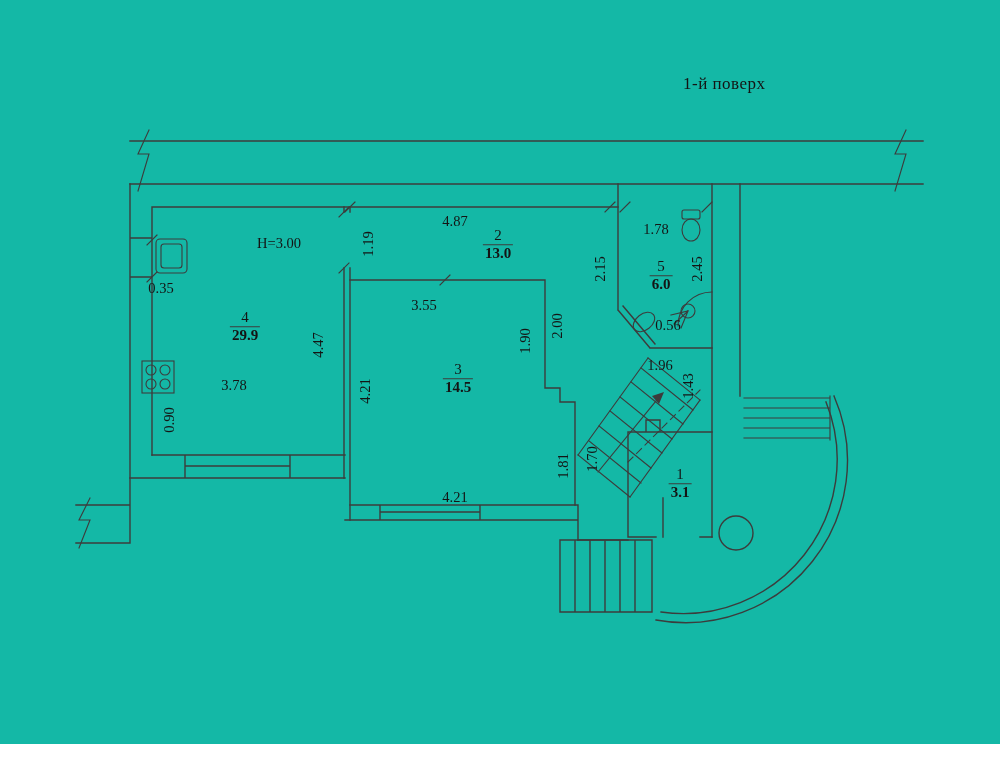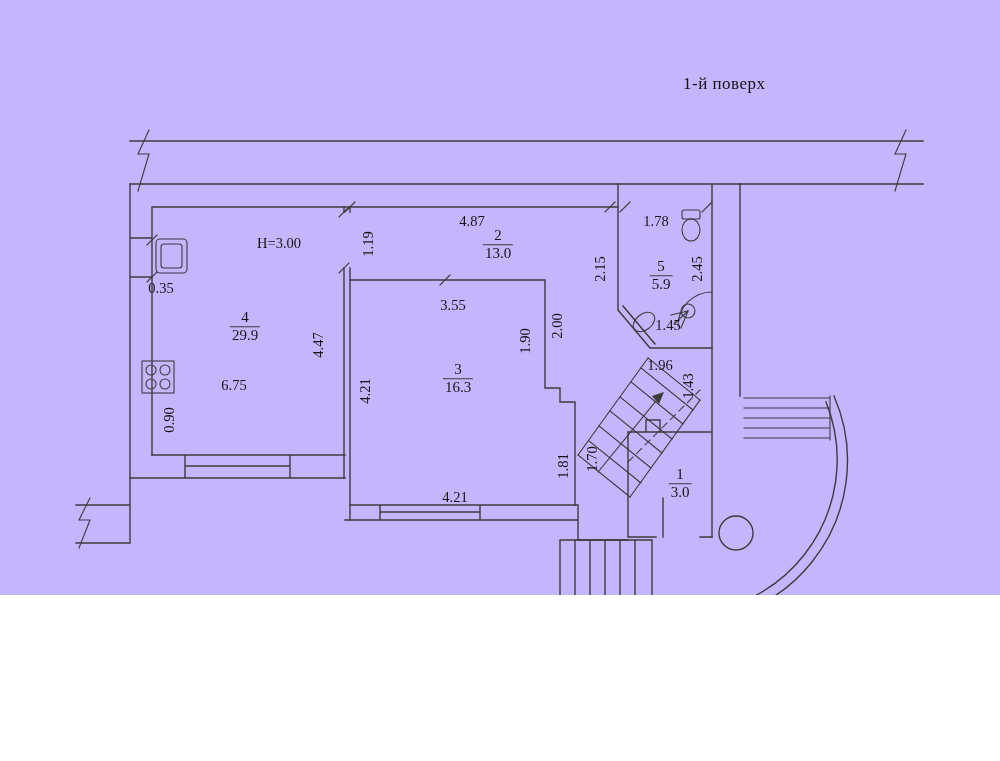--- a/index.html
+++ b/index.html
@@ -1,17 +1,17 @@
 <!DOCTYPE html>
 <html style="--line: #3c3c3c; --text: #141414;"><head>
 <meta charset="utf-8">
 <style>
   html,body{margin:0;padding:0;background:#fff;}
   .page{
-    position:relative;width:1000px;height:595px;background:#c4b5fd;
+    position:relative;width:1000px;height:744px;background:#14b8a6;
     font-family:"Liberation Serif", serif;color:var(--text,#141414);
     overflow:hidden;
   }
   .plan{position:absolute;left:0;top:0;}
   .plan path,.plan rect,.plan circle,.plan ellipse{
     stroke:var(--line,#3c3c3c);fill:none;stroke-width:1.4;
     stroke-linecap:square;
   }
   .plan .thin{stroke-width:1.1;}
   .plan .dash{stroke-dasharray:7 5;stroke-width:1.1;}
@@ -22,21 +22,21 @@
   .dim{
     position:absolute;transform:translate(-50%,-50%);
     font-size:14.5px;white-space:nowrap;line-height:1;
   }
   .dim.v{transform:translate(-50%,-50%) rotate(-90deg);}
   .room-label{
     position:absolute;transform:translate(-50%,-50%);
     text-align:center;font-size:15px;line-height:1.15;
   }
   .room-label .num{display:block;border-bottom:1.3px solid var(--line,#3c3c3c);padding:0 3px;}
-  .room-label .area{display:block;padding:0 2px;}
+  .room-label .area{display:block;padding:0 2px;font-weight:bold;}
 </style>
 </head>
 <body style="background: rgb(255, 255, 255);">
 
 <div class="page">
 
   <div class="title">1-й поверх</div>
 
   <svg class="plan" width="1000" height="761" viewBox="0 0 1000 761" xmlns="http://www.w3.org/2000/svg">
 
@@ -132,45 +132,45 @@
   <div class="room-label" style="left:245px;top:327px">
     <span class="num">4</span>
     <span class="area">29.9</span>
   </div>
   <div class="room-label" style="left:498px;top:245px">
     <span class="num">2</span>
     <span class="area">13.0</span>
   </div>
   <div class="room-label" style="left:458px;top:379px">
     <span class="num">3</span>
-    <span class="area">16.3</span>
+    <span class="area">14.5</span>
   </div>
   <div class="room-label" style="left:661px;top:276px">
     <span class="num">5</span>
-    <span class="area">5.9</span>
+    <span class="area">6.0</span>
   </div>
   <div class="room-label" style="left:680px;top:484px">
     <span class="num">1</span>
-    <span class="area">3.0</span>
+    <span class="area">3.1</span>
   </div>
 
   <div class="dim" style="left:279px;top:243px">H=3.00</div>
   <div class="dim" style="left:161px;top:288px">0.35</div>
-  <div class="dim" style="left:234px;top:385px">6.75</div>
+  <div class="dim" style="left:234px;top:385px">3.78</div>
   <div class="dim v" style="left:169px;top:420px">0.90</div>
   <div class="dim v" style="left:318px;top:345px">4.47</div>
   <div class="dim v" style="left:368px;top:244px">1.19</div>
-  <div class="dim" style="left:472px;top:221px">4.87</div>
-  <div class="dim" style="left:453px;top:305px">3.55</div>
+  <div class="dim" style="left:455px;top:221px">4.87</div>
+  <div class="dim" style="left:424px;top:305px">3.55</div>
   <div class="dim v" style="left:525px;top:341px">1.90</div>
   <div class="dim v" style="left:557px;top:326px">2.00</div>
   <div class="dim v" style="left:365px;top:391px">4.21</div>
   <div class="dim" style="left:455px;top:497px">4.21</div>
   <div class="dim v" style="left:563px;top:466px">1.81</div>
   <div class="dim v" style="left:592px;top:459px">1.70</div>
-  <div class="dim" style="left:656px;top:221px">1.78</div>
+  <div class="dim" style="left:656px;top:229px">1.78</div>
   <div class="dim v" style="left:600px;top:269px">2.15</div>
   <div class="dim v" style="left:697px;top:269px">2.45</div>
-  <div class="dim" style="left:668px;top:325px">1.45</div>
+  <div class="dim" style="left:668px;top:325px">0.56</div>
   <div class="dim" style="left:660px;top:365px">1.96</div>
   <div class="dim v" style="left:688px;top:386px">1.43</div>
 
 </div>
 
 </body></html>

